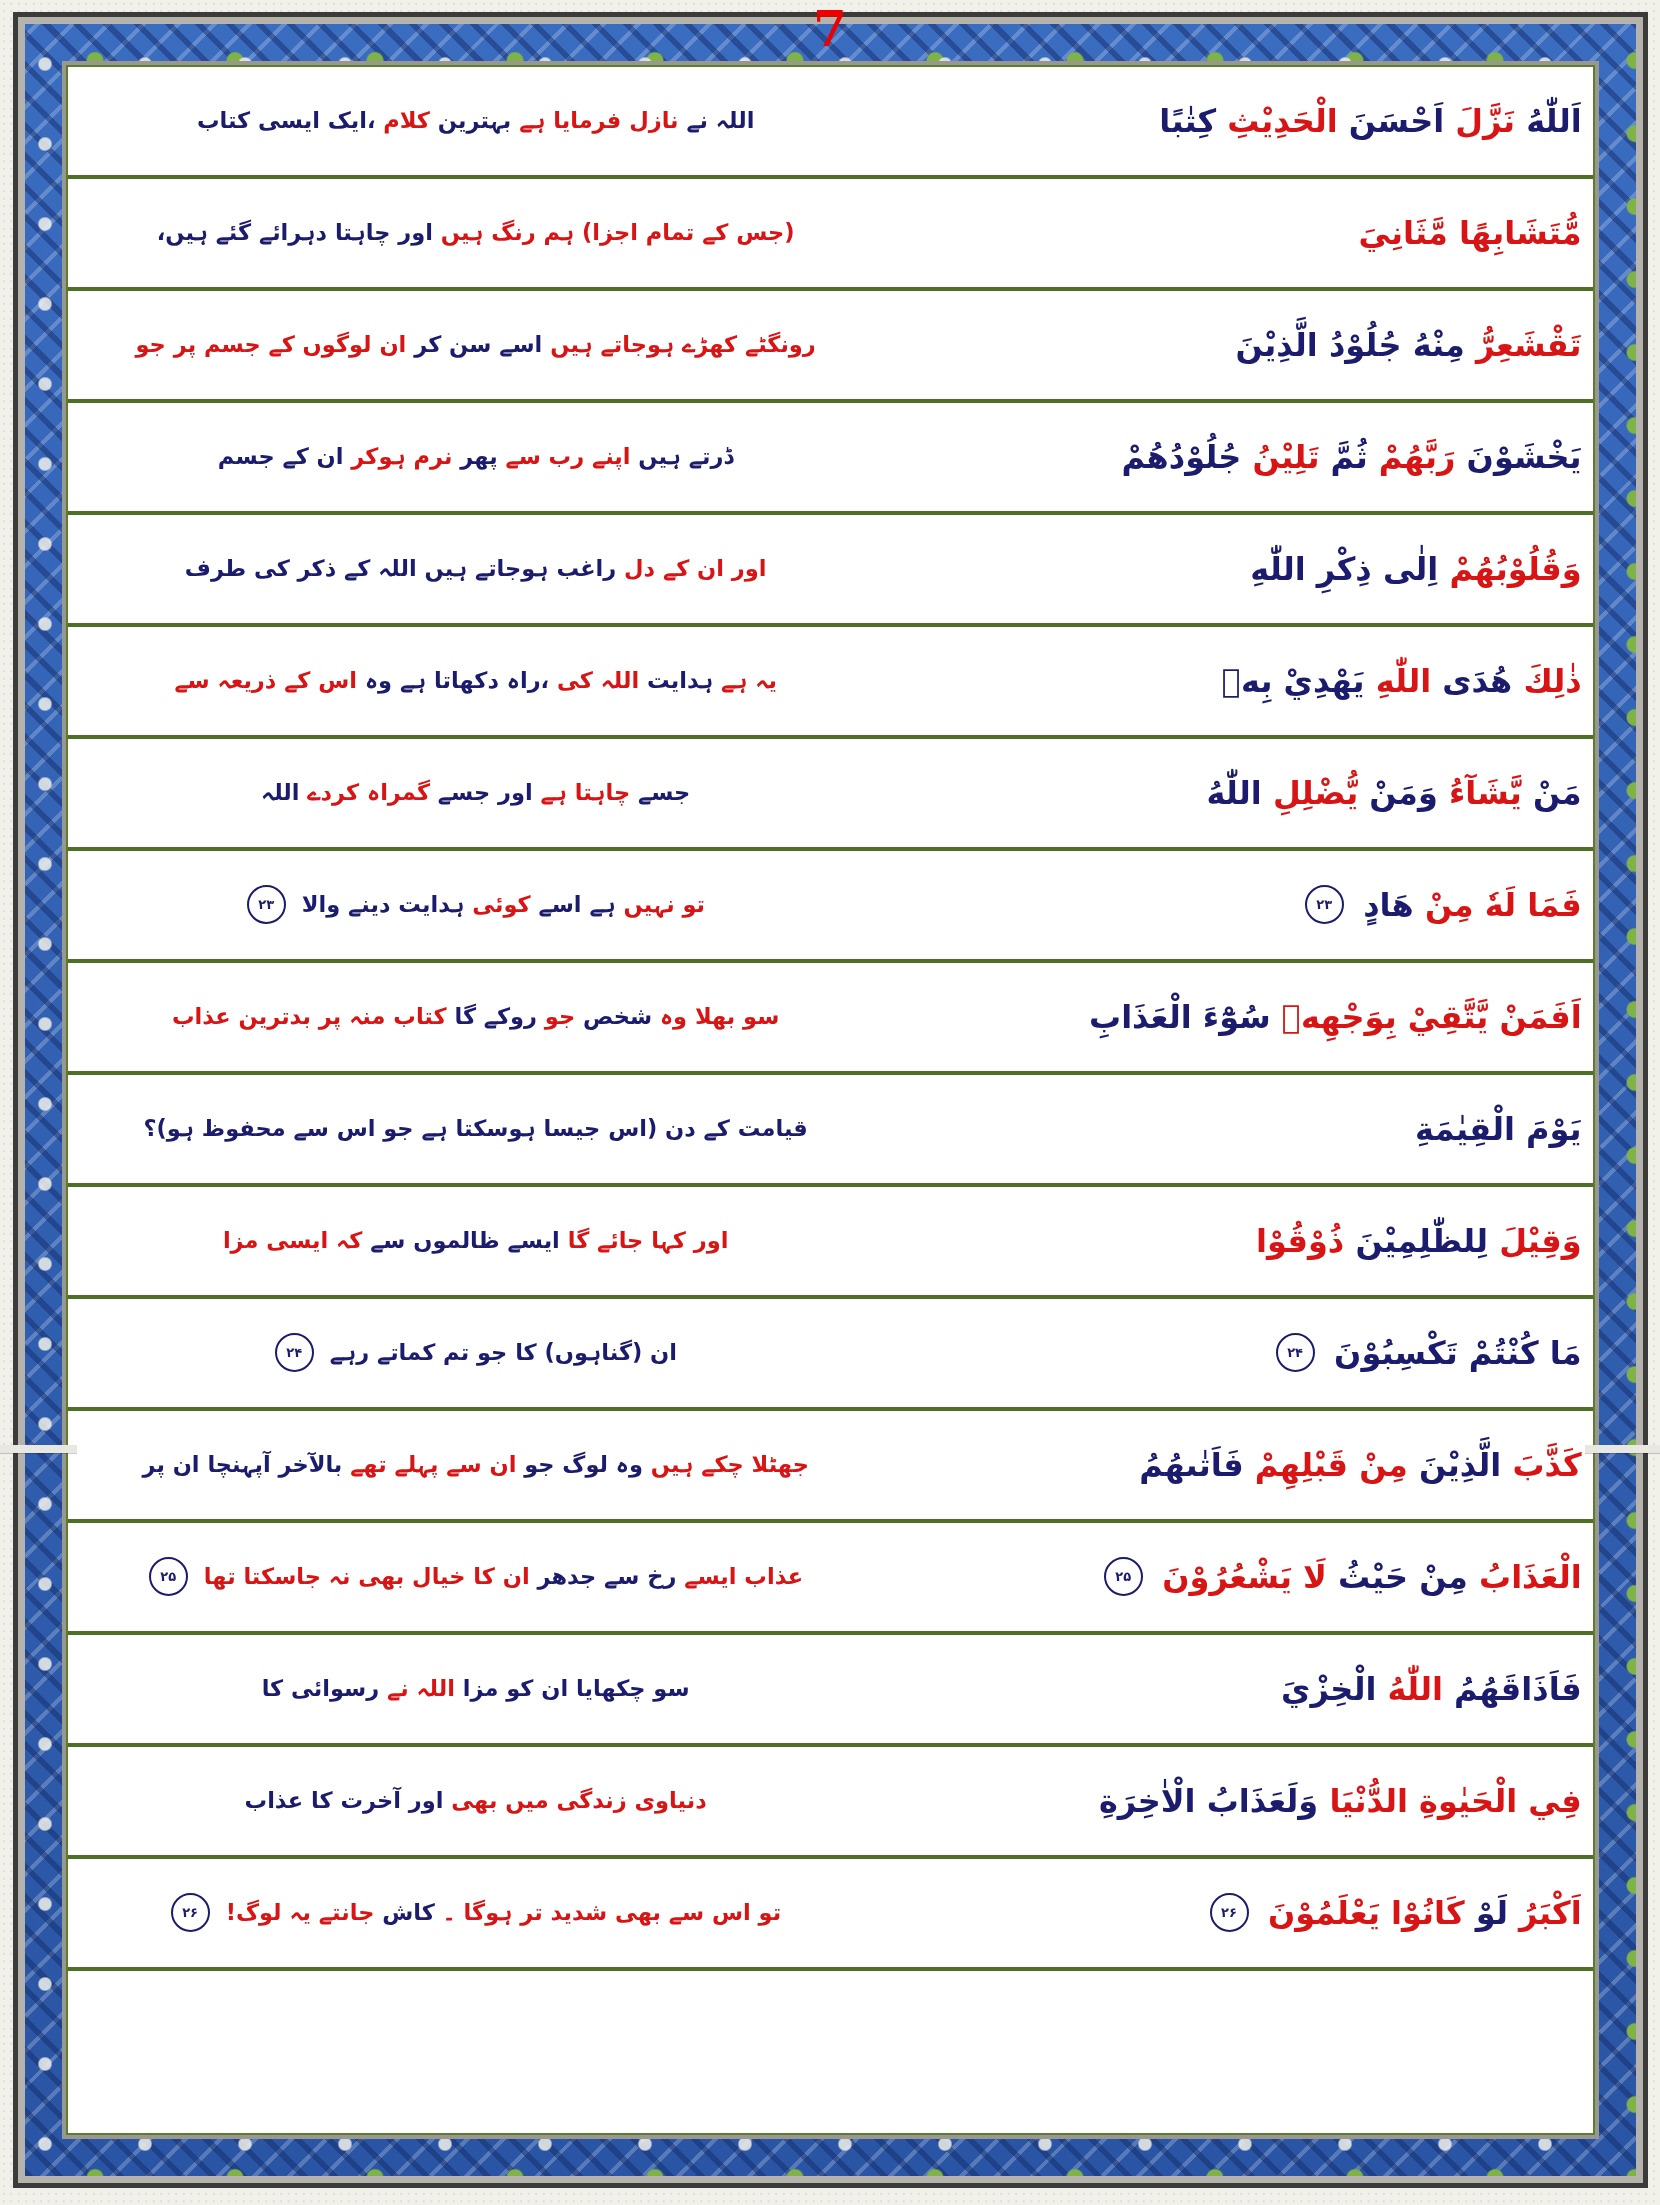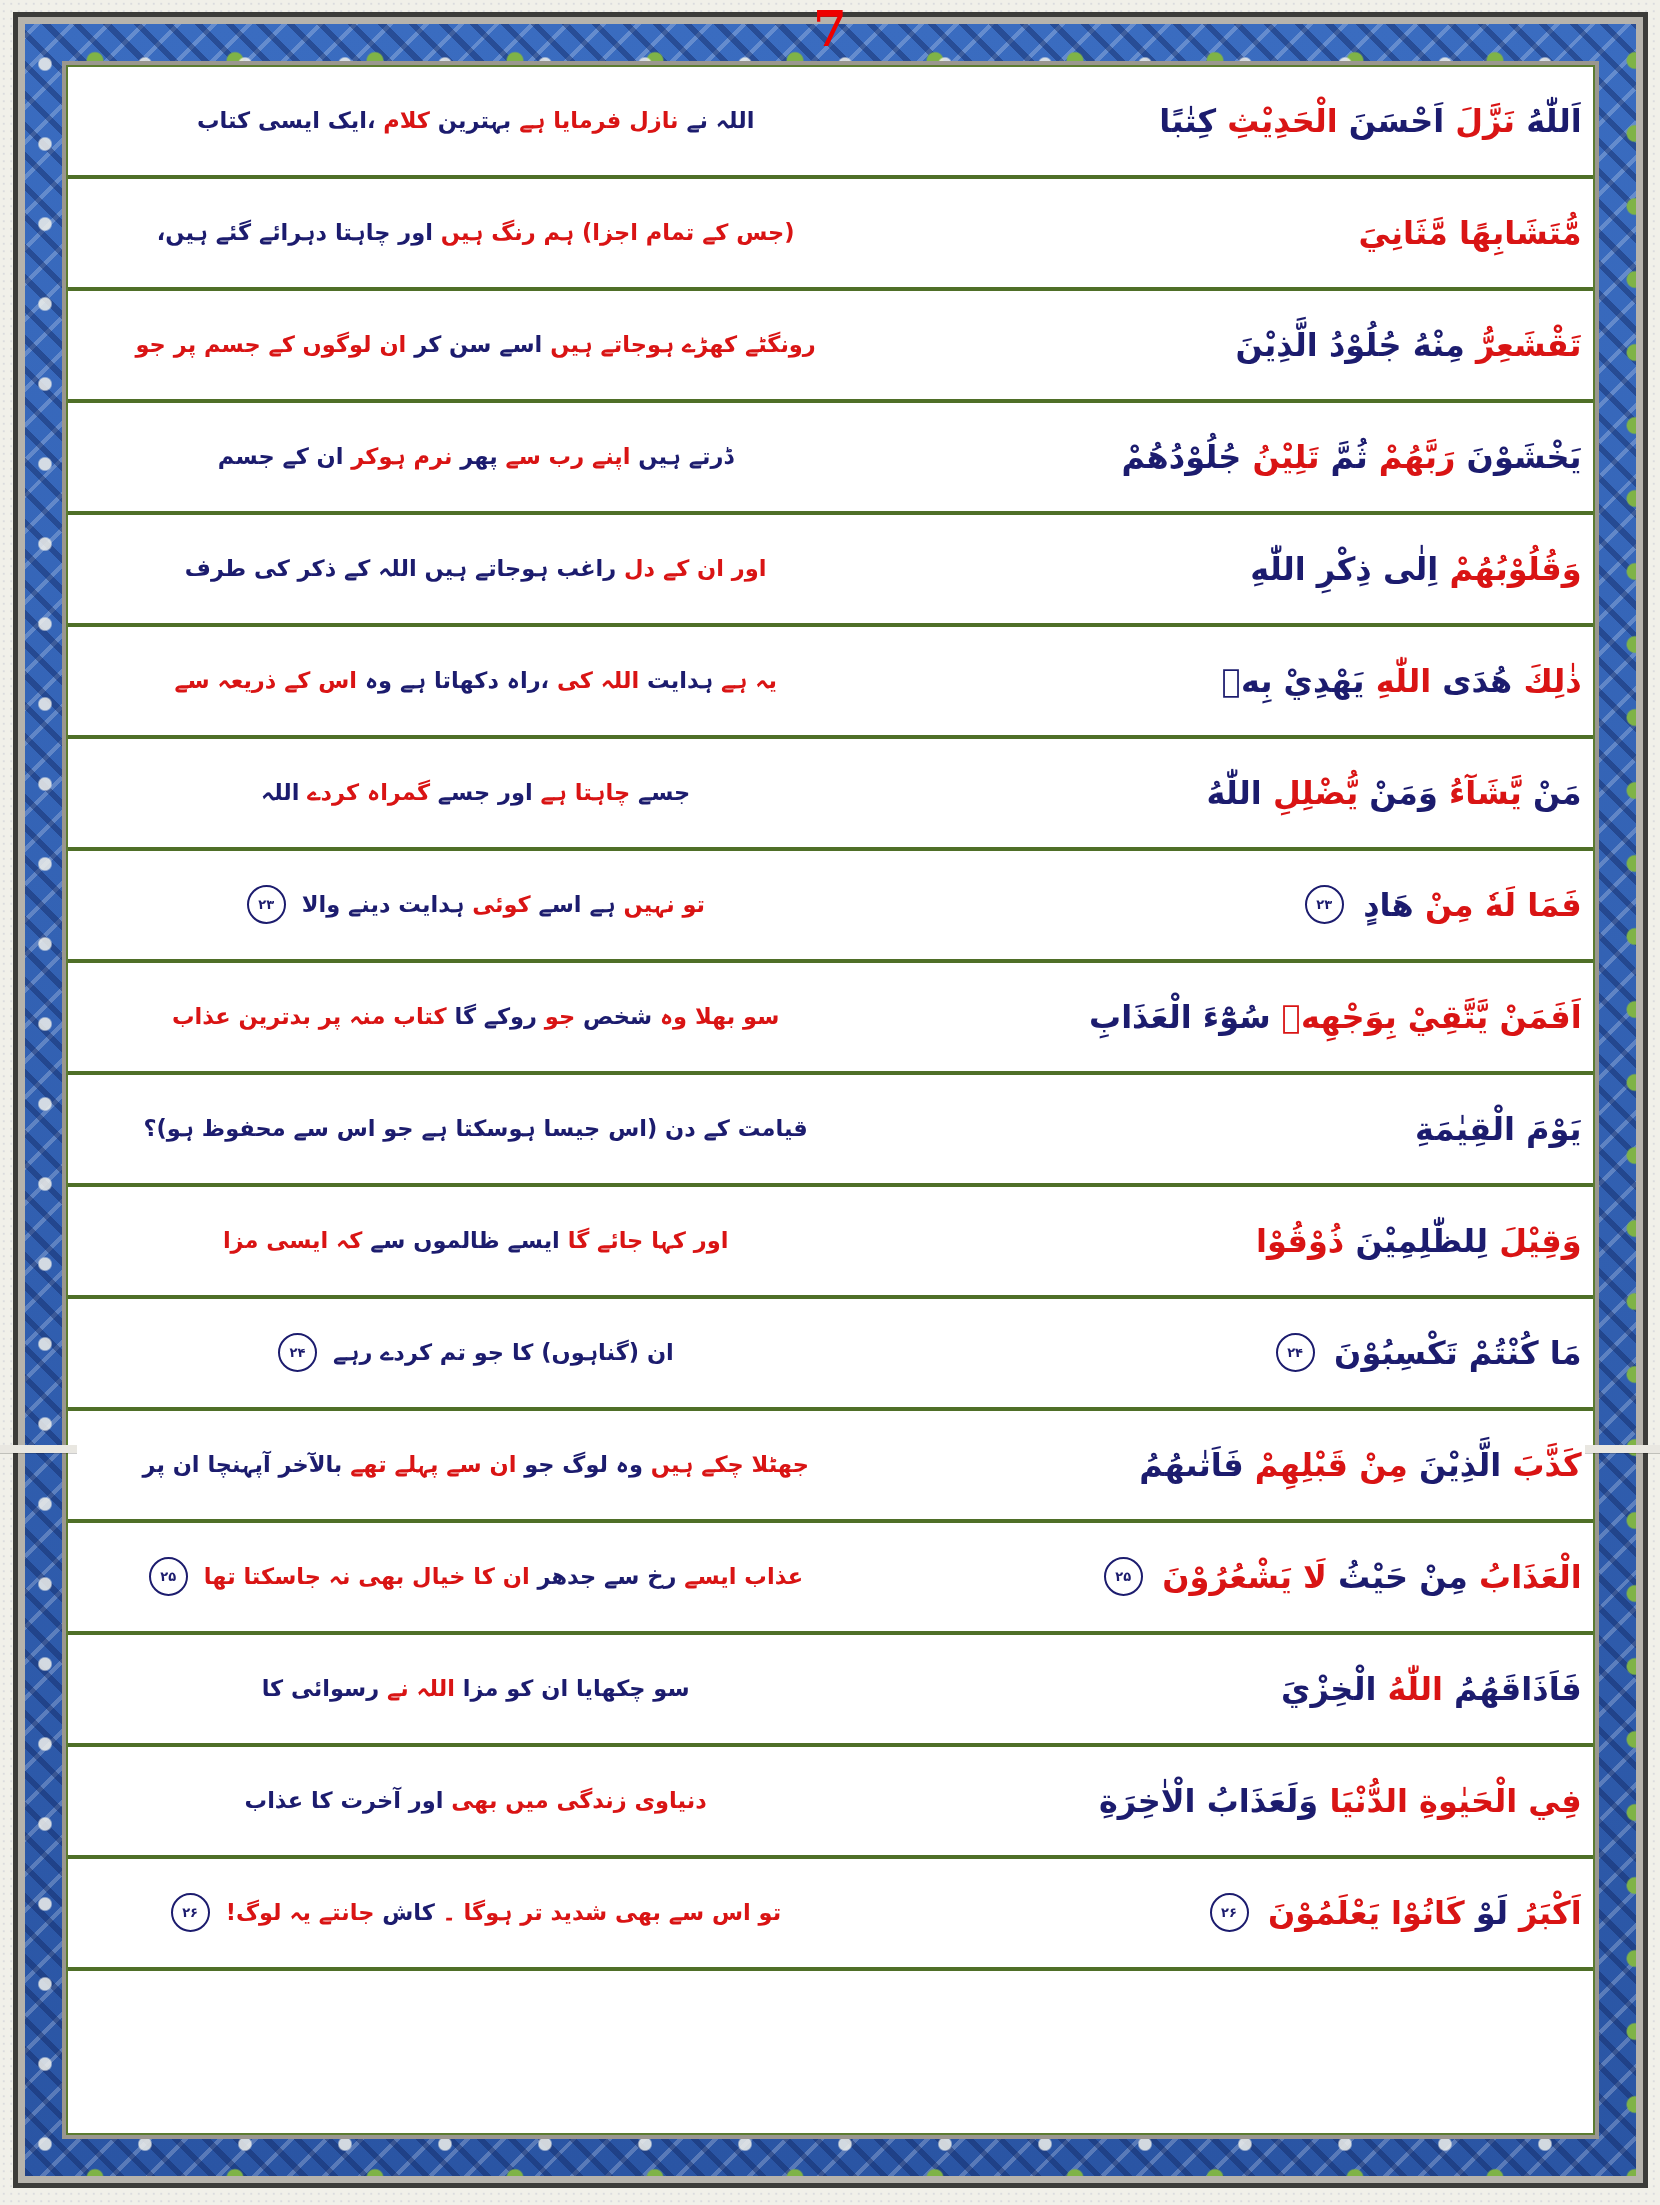--- a/index.html
+++ b/index.html
@@ -250,21 +250,21 @@
                   <span class="seg c-navy">ایسے ظالموں سے </span>
                   <span class="seg c-red">کہ ایسی مزا </span>
                 </div>
               </div>
               <div class="row">
                 <div class="cell arabic">
                   <span class="seg c-navy">مَا كُنْتُمْ تَكْسِبُوْنَ </span>
                   <span class="vnum">۲۴</span>
                 </div>
                 <div class="cell urdu">
-                  <span class="seg c-navy">ان (گناہوں) کا جو تم کردے رہے </span>
+                  <span class="seg c-navy">ان (گناہوں) کا جو تم کماتے رہے </span>
                   <span class="vnum">۲۴</span>
                 </div>
               </div>
               <div class="row">
                 <div class="cell arabic">
                   <span class="seg c-red">كَذَّبَ </span>
                   <span class="seg c-navy">الَّذِيْنَ </span>
                   <span class="seg c-red">مِنْ قَبْلِهِمْ </span>
                   <span class="seg c-navy">فَاَتٰىهُمُ </span>
                 </div>

